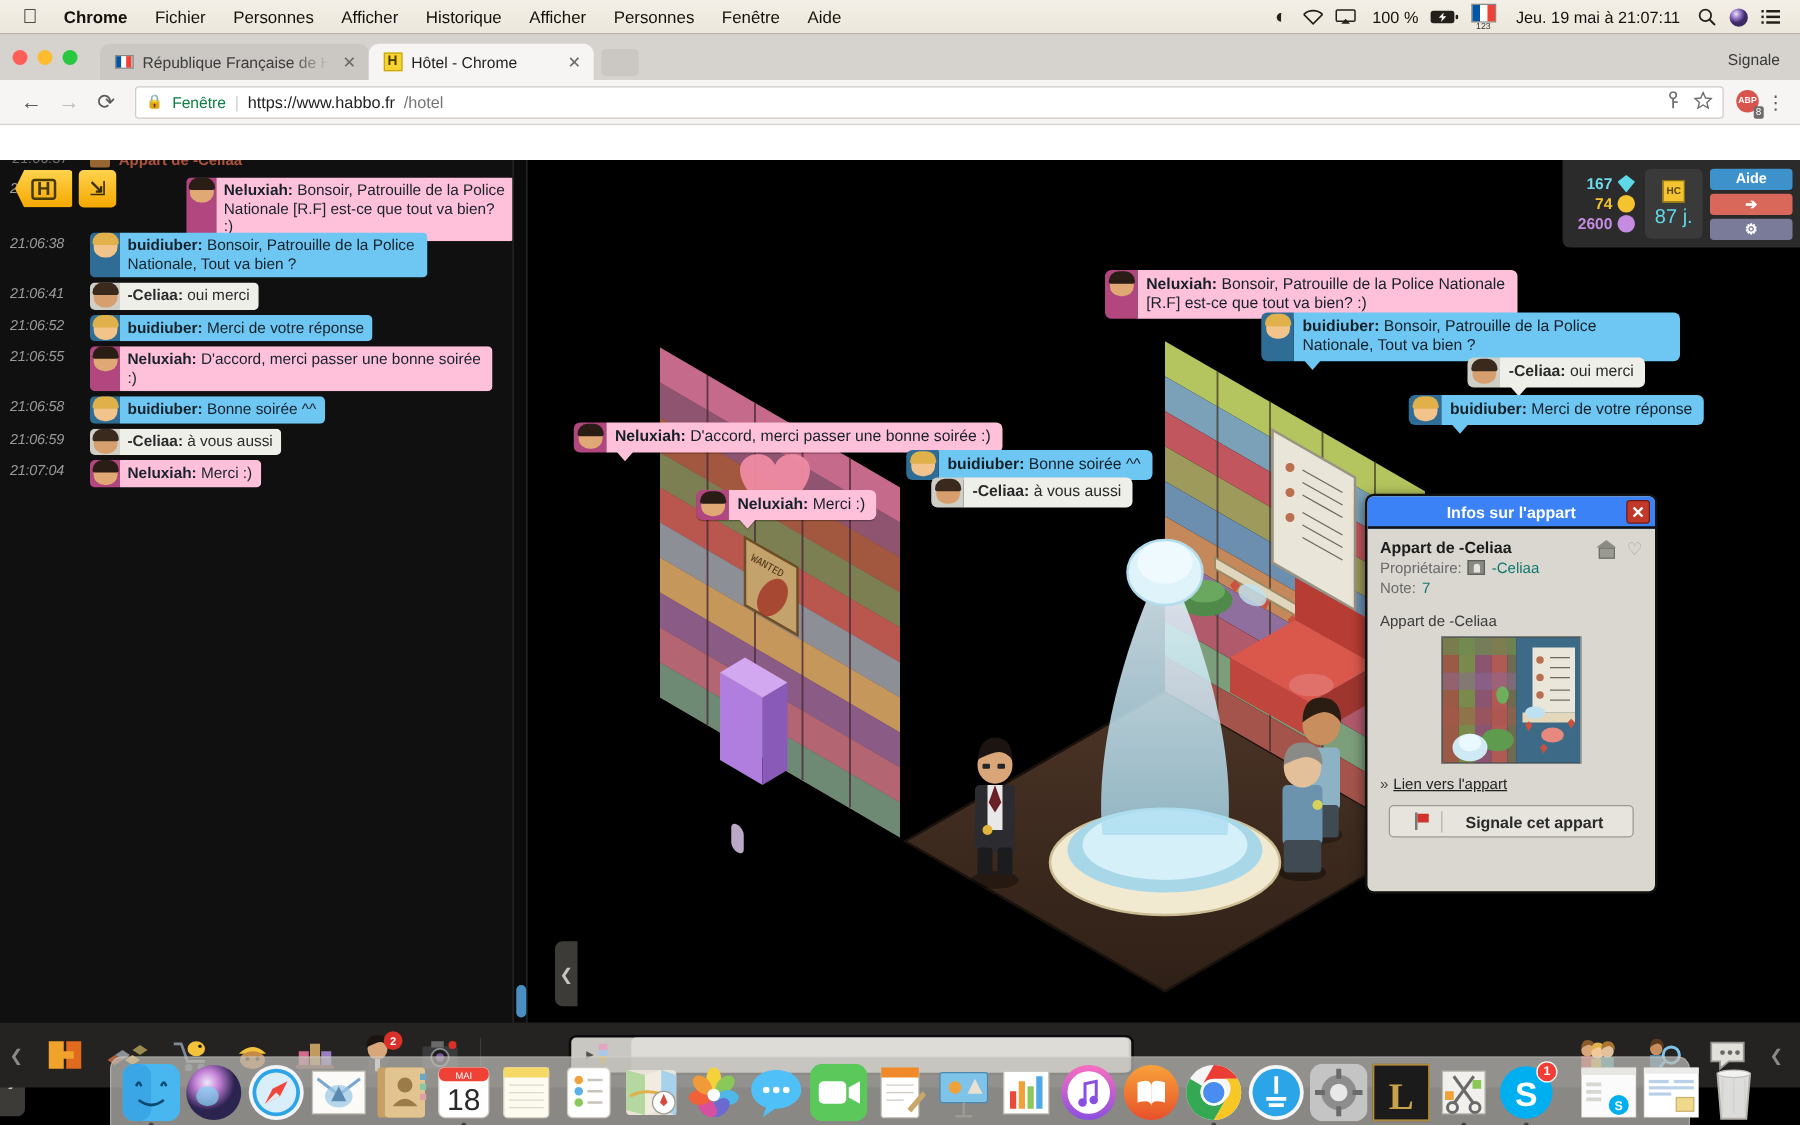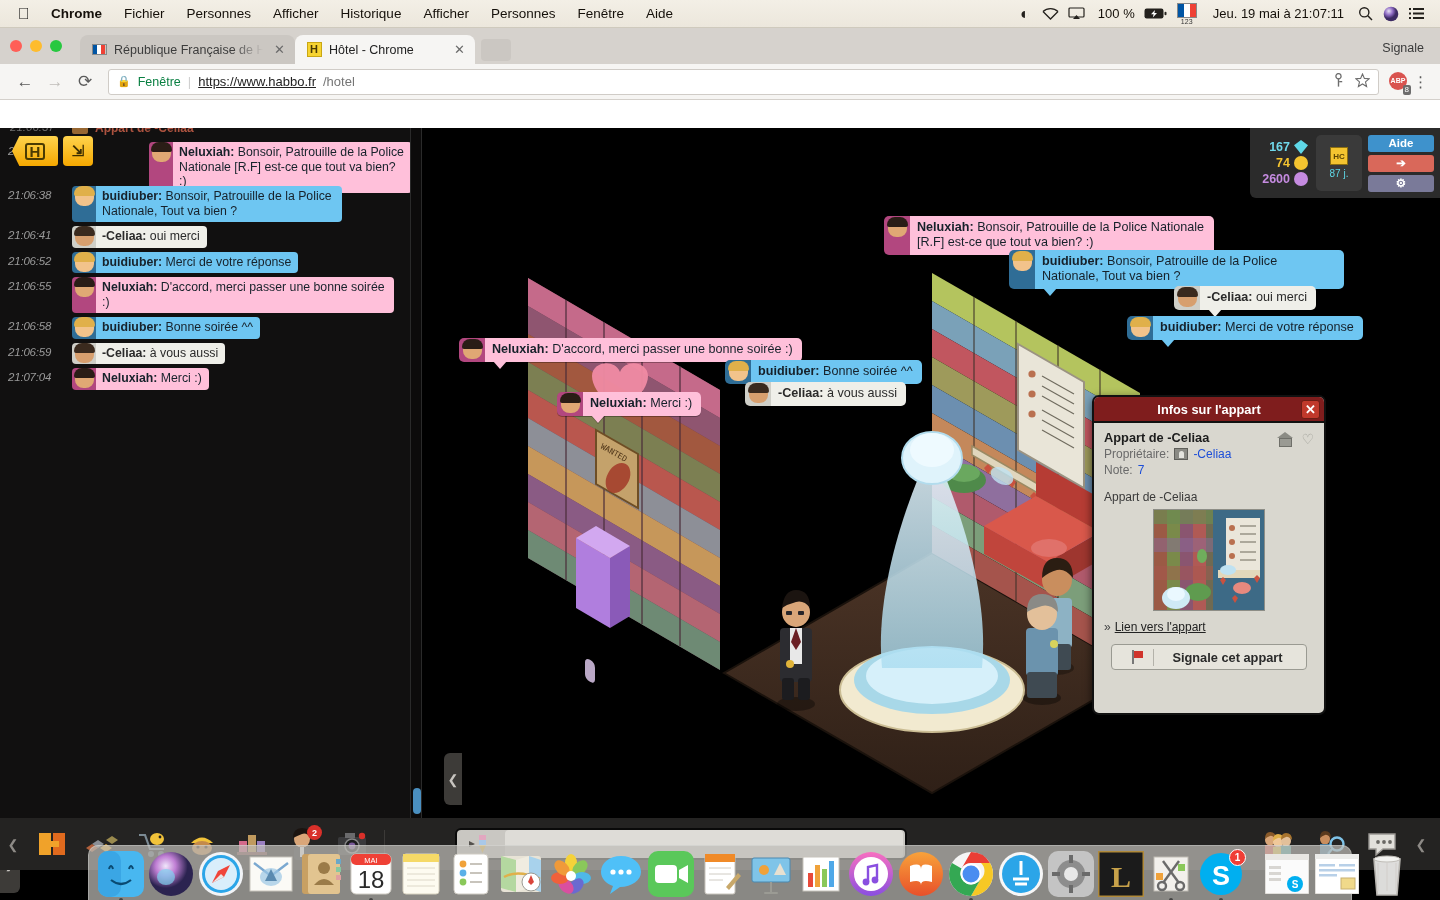--- a/index.html
+++ b/index.html
@@ -75,21 +75,21 @@
     font-size: 17px; color: #5a5a5a; }
   .nav-btn.disabled { color: #c0bdb9; }
   .omnibox {
     flex: 1; height: 26px; background: #fff; border: 1px solid #d0ccc7; border-radius: 3px;
     display: flex; align-items: center; padding: 0 8px; gap: 7px; margin: 0 6px;
     font-size: 13px;
   }
   .lock { color: #0a8043; font-size: 11px; }
   .secure-label { color: #0a8043; font-size: 12.5px; }
   .omnisep { color: #cfcfcf; }
-  .url-dom { color: #222; text-decoration: underline; }
+  .url-dom { color: #222; }
   .url-path { color: #757575; }
   .omni-right { margin-left: auto; display: flex; align-items: center; gap: 10px; color: #777; }
   .adblock-ico { position: relative; width: 20px; height: 20px; }
   .adblock-ico .circ {
     width: 18px; height: 18px; border-radius: 50%; background: #d9534f;
     color: #fff; font-size: 7px; font-weight: bold; display: flex; align-items: center;
     justify-content: center; line-height: 1;
   }
   .adblock-ico .badge {
     position: absolute; right: -2px; bottom: -3px; background: #6d6d6d; color: #fff;
@@ -218,51 +218,51 @@
   .c-cred { background: #c58be0; }
   .amt-diamond { color: #6fd8ea; } .amt-duc { color: #f4c430; } .amt-cred { color: #c58be0; }
   .hud-hc {
     width: 54px; height: 56px; background: #3a3a3a; border-radius: 5px;
     display: flex; flex-direction: column; align-items: center; justify-content: center; gap: 3px;
   }
   .hc-badge {
     width: 18px; height: 18px; background: #f4c430; border: 1px solid #8d6f10;
     color: #5a4405; font-size: 8px; font-weight: bold; display: flex; align-items: center; justify-content: center;
   }
-  .hc-days { color: #5fd8e8; font-size: 10px; }
+  .hc-days { color: #5fd8e8; font-size: 16px; }
   .hud-btns { display: flex; flex-direction: column; gap: 3px; }
   .hud-btn {
     width: 66px; height: 17px; border-radius: 3px; display: flex; align-items: center; justify-content: center;
     font-size: 11.5px; font-weight: bold; color: #fff;
   }
   .hb-aide { background: #3e92cc; }
   .hb-exit { background: #d9685a; }
   .hb-gear { background: #7a7a99; }
 
   
   #infopanel {
     position: absolute; left: 1092px; top: 267px; width: 234px; height: 320px;
     background: #d9d7cf; border: 2px solid #111; border-radius: 7px; overflow: hidden;
     box-shadow: 0 3px 10px rgba(0,0,0,.6);
   }
   #ip-title {
-    height: 26px; background: #7f1d1d; display: flex; align-items: center; justify-content: center;
+    height: 26px; background: #3b82f6; display: flex; align-items: center; justify-content: center;
     color: #fff; font-size: 12.8px; font-weight: bold; position: relative;
     border-bottom: 2px solid #111;
   }
   #ip-close {
     position: absolute; right: 4px; top: 3px; width: 19px; height: 19px;
     background: #c0392b; border: 1px solid #6b1d14; border-radius: 3px; color: #fff;
     font-size: 13px; font-weight: bold; display: flex; align-items: center; justify-content: center;
   }
   #ip-body { padding: 7px 10px; position: relative; }
   .ip-room-name { font-size: 12.8px; font-weight: bold; color: #1c1c1c; }
   .ip-row { font-size: 12px; color: #4c4c4c; margin-top: 2px; display: flex; align-items: center; gap: 5px; }
   .ip-row .lbl { color: #6a6a6a; }
-  .ip-row .val { color: #1d4ed8; }
+  .ip-row .val { color: #0f766e; }
   .mini-user { width: 14px; height: 12px; background: #8a8a84; border: 1px solid #5e5e59; display:inline-block; position: relative; }
   .mini-user::after { content:""; position:absolute; left:4px; top:2px; width:5px; height:7px; background:#e4e4de; border-radius:3px 3px 0 0;}
   .ip-icons { position: absolute; right: 10px; top: 8px; display: flex; gap: 7px; align-items: center; }
   .house-ico { width: 17px; height: 15px; position: relative; }
   .house-ico .roof { position: absolute; top: 0; left: 0; width: 0; height: 0;
     border-left: 8.5px solid transparent; border-right: 8.5px solid transparent; border-bottom: 6px solid #8b8b84; }
   .house-ico .body { position: absolute; top: 6px; left: 2px; width: 13px; height: 9px; background: #9a9a93; border: 1px solid #6f6f69; }
   .heart-ico { font-size: 14px; color: #a5a59d; }
   .ip-sub { font-size: 12px; color: #3a3a3a; margin-top: 13px; }
   #ip-thumb {

